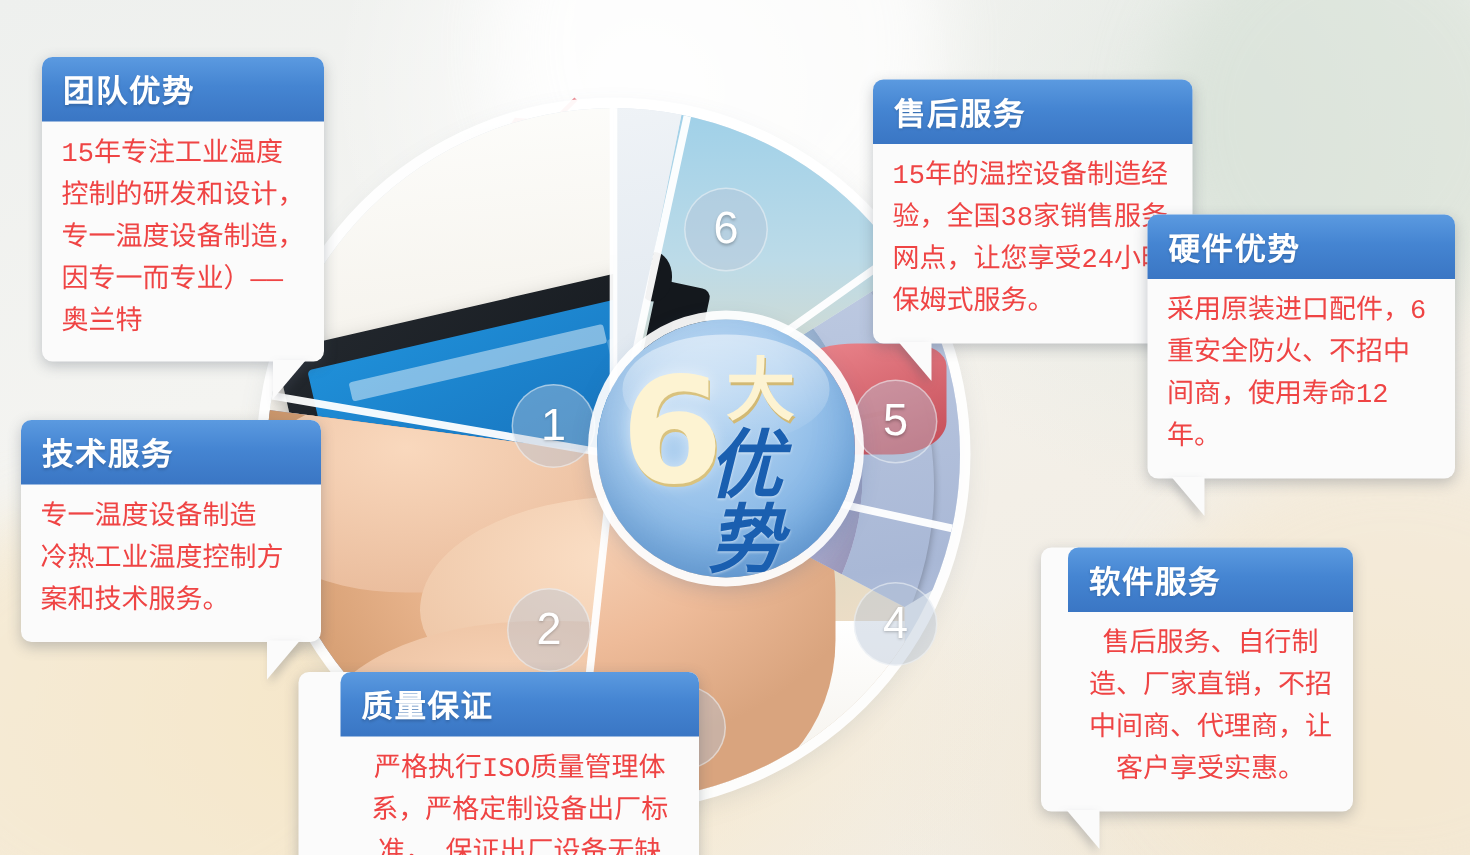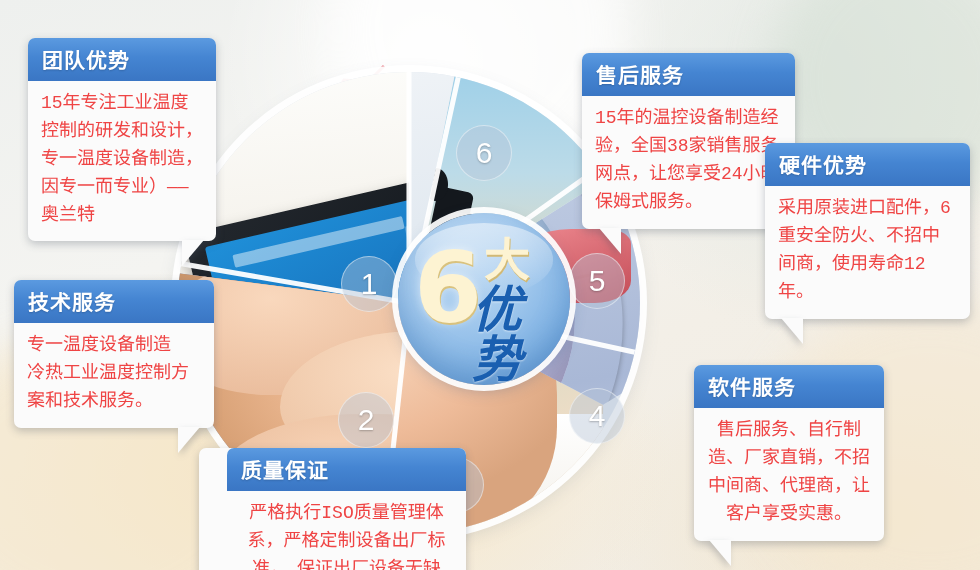--- a/index.html
+++ b/index.html
@@ -215,21 +215,21 @@
   
   .tail{position:absolute;width:0;height:0;}
   .tail-bl{border-left:22px solid #fbfbfb;border-bottom:26px solid transparent;
            left:82%;bottom:-25px;filter:drop-shadow(2px 3px 3px rgba(70,80,95,.25));}
   .tail-br{border-right:22px solid #fbfbfb;border-bottom:26px solid transparent;
            left:8%;bottom:-25px;filter:drop-shadow(-2px 3px 3px rgba(70,80,95,.25));}
 
   #cardTeam   {left:28px; top:38px;  width:188px;}
   #cardAfter  {left:582px;top:5px;   width:213px;margin-top:48px;}
   #cardHard   {left:765px;top:143px; width:205px;}
-  #cardSoft   {left:694px;top:365px; width:190px;}
+  #cardSoft   {left:694px;top:365px; width:190px;padding-left:18px;}
   #cardQual   {left:199px;top:448px; width:239px;padding-left:28px;}
   #cardTech   {left:14px; top:280px; width:200px;}
 </style>
 </head>
 <body>
 
 <div id="stage">
 
   <div class="bgblob" style="left:330px;top:-120px;width:300px;height:300px;background:rgba(255,255,255,.9);"></div>
   <div class="bgblob" style="left:-80px;top:330px;width:360px;height:300px;background:rgba(246,231,203,.85);"></div>

